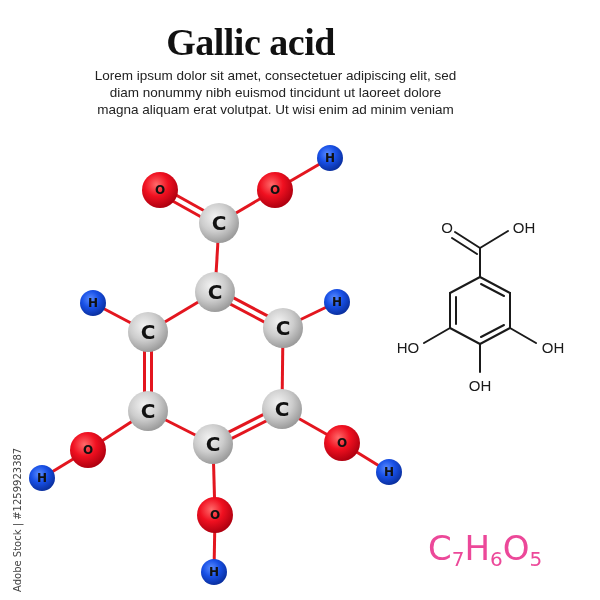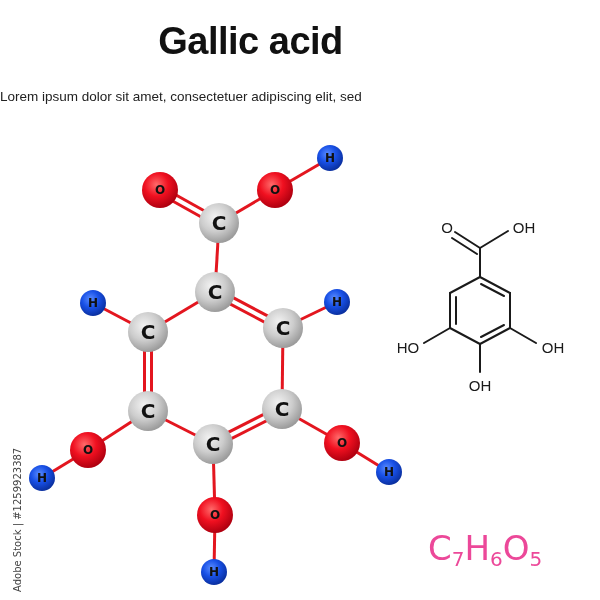--- a/index.html
+++ b/index.html
@@ -1,30 +1,32 @@
 <!DOCTYPE html>
 <html><head>
   <meta charset="utf-8">
   <style>
     html, body { margin: 0; padding: 0; }
     body { width: 600px; height: 600px; background: #ffffff; position: relative; overflow: hidden; font-family: "Liberation Sans", sans-serif; }
-    .title { position: absolute; left: 0; width: 501px; top: 20px; text-align: center; font-family: Liberation Sans, sans-serif; font-weight: bold; font-size: 38px; color: #111; letter-spacing: -0.5px; }
-    .desc { position: absolute; left: 0; width: 551px; top: 88px; font-family: "Liberation Sans", sans-serif; font-size: 13.5px; line-height: 17px; color: #222; }
+    .title { position: absolute; left: 0; width: 501px; top: 20px; text-align: center; font-family: Liberation Serif, serif; font-weight: bold; font-size: 38px; color: #111; letter-spacing: -0.5px; }
+    .desc { position: absolute; left: 0; width: 551px; top: 67px; text-align: center; font-family: "Liberation Sans", sans-serif; font-size: 13.5px; line-height: 17px; color: #222; }
     .desc div { white-space: nowrap; }
     svg.mol { position: absolute; left: 0; top: 0; }
     .formula { position: absolute; left: 428px; top: 528px; font-family: "DejaVu Sans", sans-serif; font-size: 34px; color: #ec4899; font-weight: normal; white-space: nowrap; }
     .formula sub { font-size: 20px; vertical-align: -6px; }
     .credit { position: absolute; left: 12px; top: 592px; transform-origin: 0 0; transform: rotate(-90deg); font-family: "DejaVu Sans", sans-serif; font-size: 10px; color: #444; white-space: nowrap; }
   </style>
 </head>
 <body>
 
 <div class="title">Gallic acid</div>
 <div class="desc">
   <div>Lorem ipsum dolor sit amet, consectetuer adipiscing elit, sed</div>
+  <div>diam nonummy nibh euismod tincidunt ut laoreet dolore</div>
+  <div>magna aliquam erat volutpat. Ut wisi enim ad minim veniam</div>
 </div>
 
 <svg class="mol" width="600" height="600" viewBox="0 0 600 600" xmlns="http://www.w3.org/2000/svg">
   <defs>
     <radialGradient id="gC" cx="40%" cy="35%" r="65%">
       <stop offset="0%" stop-color="#f2f2f2"></stop>
       <stop offset="55%" stop-color="#cdcdcd"></stop>
       <stop offset="100%" stop-color="#9c9c9c"></stop>
     </radialGradient>
     <radialGradient id="gO" cx="40%" cy="35%" r="65%">

